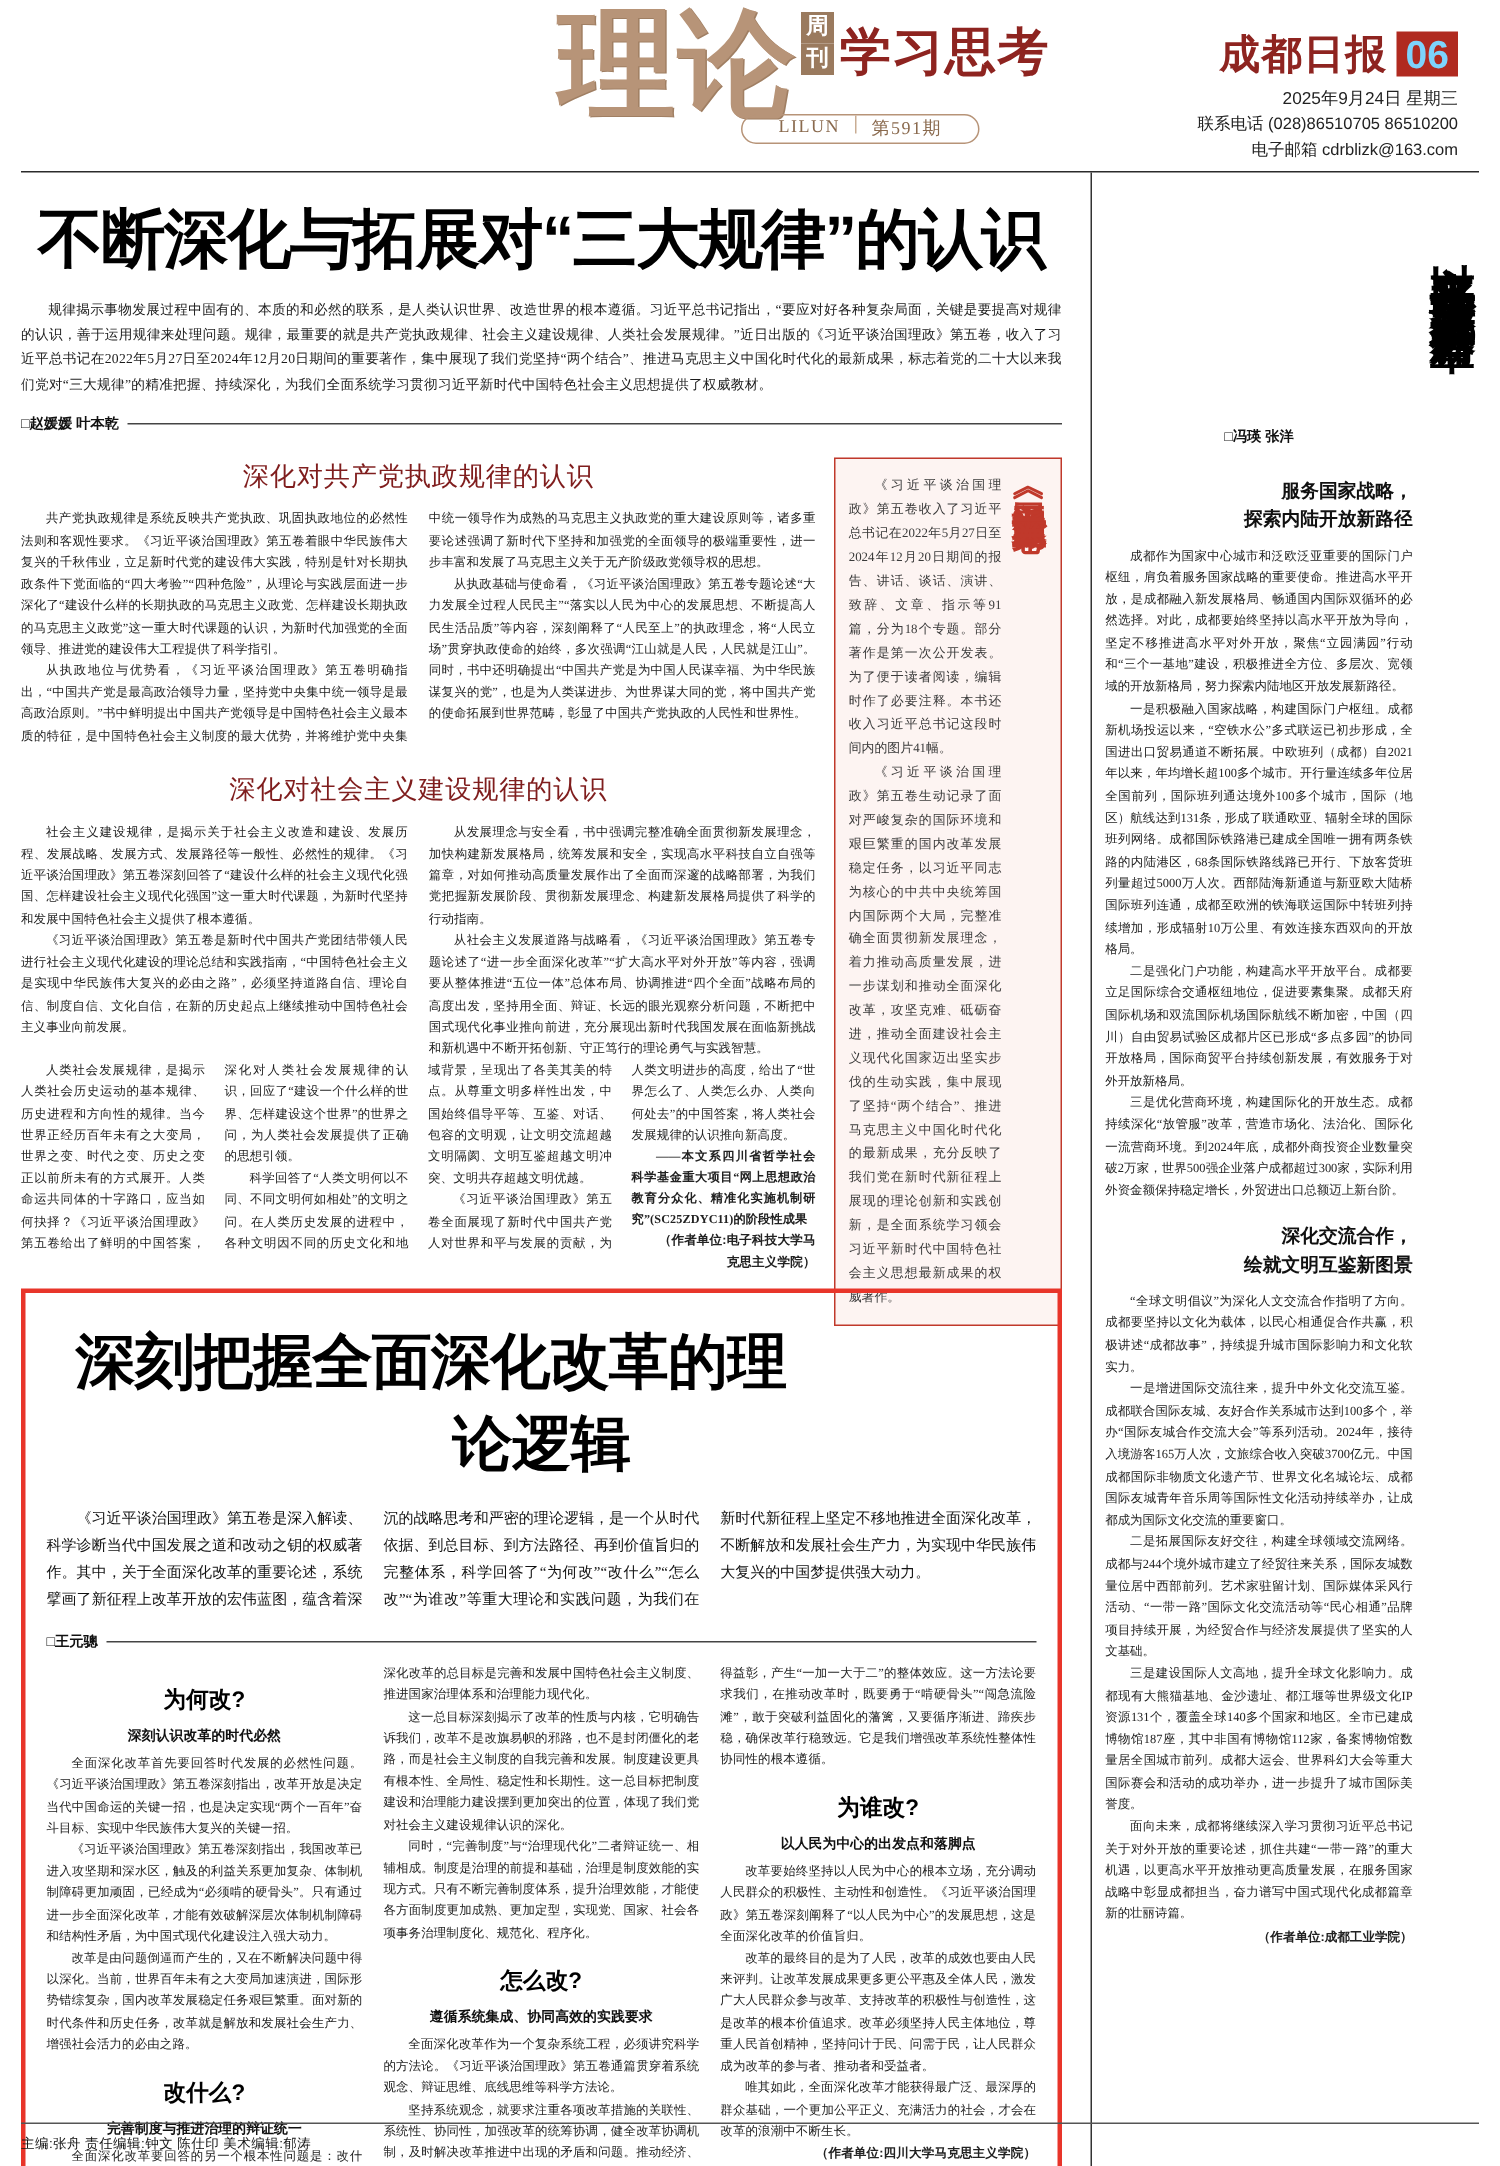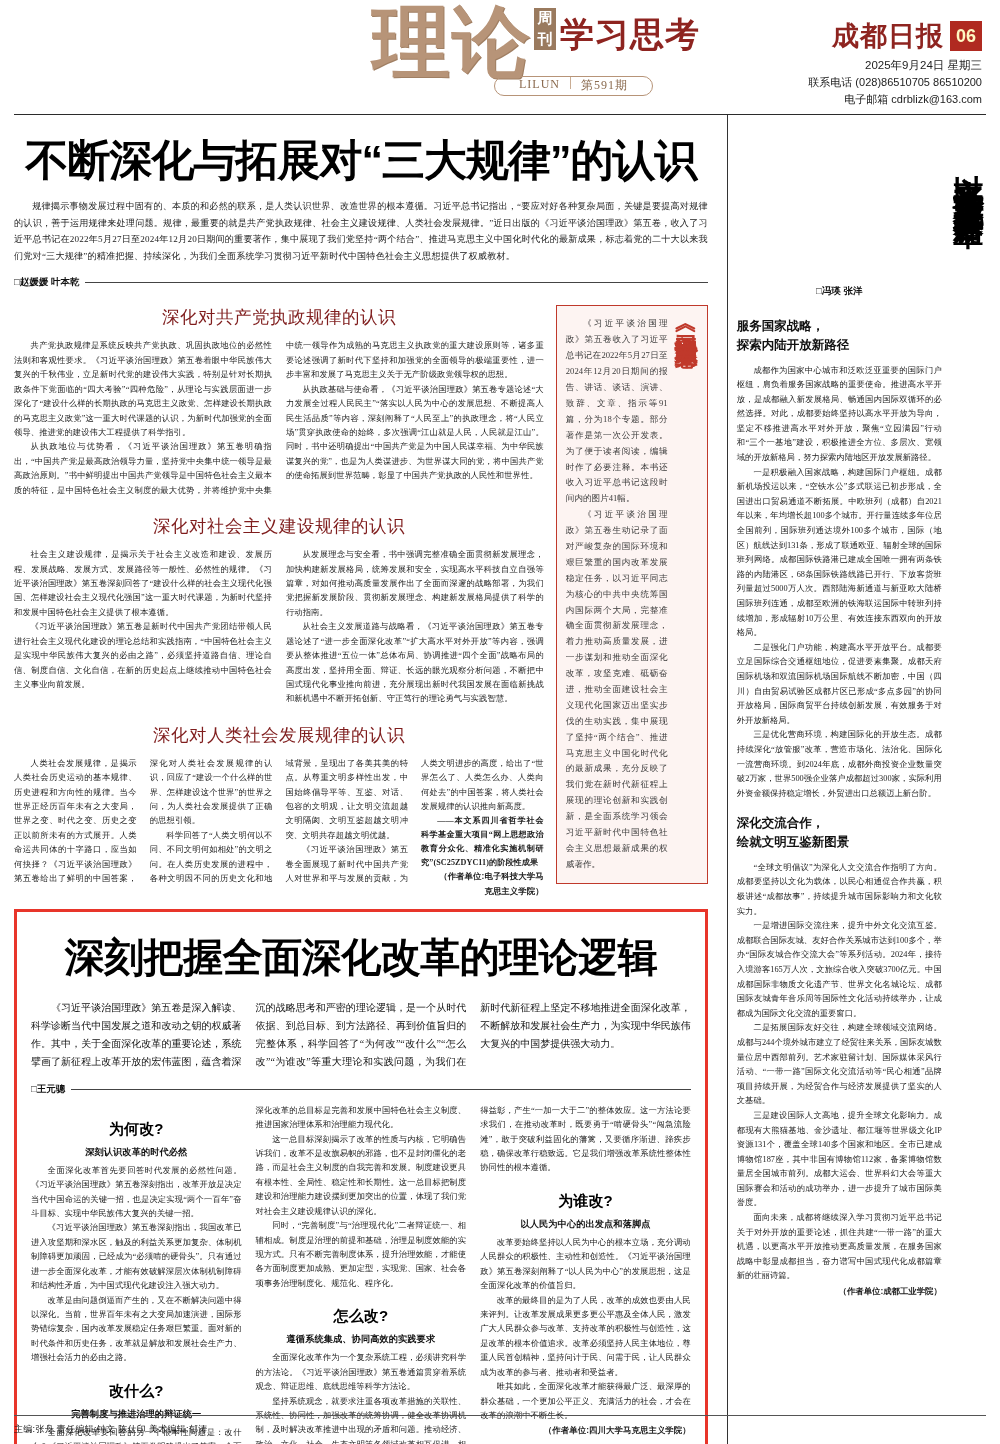--- a/index.html
+++ b/index.html
@@ -40,28 +40,28 @@
   }
   .mast-pill {
     position:absolute; left:480px; top:76px;
     border:1px solid #b79478; border-radius:11px;
     height:20px; padding:0 24px;
     display:flex; align-items:flex-start; gap:10px;
     font-size:12px; color:#8a6a4e; letter-spacing:1px;
   }
   .mast-pill .sep { width:1px; height:12px; background:#c9ad94; }
 
-  .mast-right { position:absolute; right:4px; top:18px; text-align:right; }
+  .mast-right { position:absolute; right:14px; top:18px; text-align:right; }
   .mast-paper-row { display:flex; align-items:center; justify-content:flex-end; gap:6px; }
   .mast-paper {
     font-size:27px; font-weight:700; color:#8e2420;
     font-family:"Liberation Serif",serif; letter-spacing:1px;
   }
   .mast-pageno {
-    background:#b02a20; color:#fef9c3; font-size:18px; font-weight:700;
+    background:#b02a20; color:#7dd3fc; font-size:26px; font-weight:700;
     padding:0 6px; line-height:30px; font-family:"Liberation Sans",sans-serif;
   }
   .mast-date { font-size:11.5px; color:#222; margin-top:4px; font-family:"Liberation Sans",sans-serif; }
   .mast-line { font-size:11px; color:#222; margin-top:2px; font-family:"Liberation Sans",sans-serif; }
 
   
   .hrule { border-top:1px solid #2b2b2b; margin:4px 0 0; }
 
   
   .body-area { display:flex; gap:0; }
@@ -129,22 +129,22 @@
   
   .vheadline {
     position:absolute; right:16px; top:150px;
     writing-mode:vertical-rl; text-orientation:upright;
     font-family:"Liberation Sans","DejaVu Sans",sans-serif;
     font-size:31px; font-weight:700; letter-spacing:3px;
     color:#000; line-height:1.0; height:520px;
   }
   .rcol-inner { width:205px; }
   .rsec-head {
-    font-family:Liberation Mono, monospace;
-    font-size:12.5px; font-weight:700; text-align:left; margin:14px 0 8px;
+    font-family:Liberation Sans, sans-serif;
+    font-size:12.5px; font-weight:700; text-align:right; margin:14px 0 8px;
     line-height:1.5;
   }
   .rbodytext { font-size:8.3px; line-height:1.76; text-align:justify; color:#222; }
   .rbodytext p { margin:0; text-indent:2em; }
 
   
   .framed {
     border:3px solid #e8352a; margin:10px 0 0; padding:12px 14px 10px;
     position:relative;
   }
@@ -238,21 +238,20 @@
 
         <h2 class="sec-head">深化对社会主义建设规律的认识</h2>
         <div class="bodytext cols2">
           <p>社会主义建设规律，是揭示关于社会主义改造和建设、发展历程、发展战略、发展方式、发展路径等一般性、必然性的规律。《习近平谈治国理政》第五卷深刻回答了“建设什么样的社会主义现代化强国、怎样建设社会主义现代化强国”这一重大时代课题，为新时代坚持和发展中国特色社会主义提供了根本遵循。</p>
           <p>《习近平谈治国理政》第五卷是新时代中国共产党团结带领人民进行社会主义现代化建设的理论总结和实践指南，“中国特色社会主义是实现中华民族伟大复兴的必由之路”，必须坚持道路自信、理论自信、制度自信、文化自信，在新的历史起点上继续推动中国特色社会主义事业向前发展。</p>
           <p>从发展理念与安全看，书中强调完整准确全面贯彻新发展理念，加快构建新发展格局，统筹发展和安全，实现高水平科技自立自强等篇章，对如何推动高质量发展作出了全面而深邃的战略部署，为我们党把握新发展阶段、贯彻新发展理念、构建新发展格局提供了科学的行动指南。</p>
           <p>从社会主义发展道路与战略看，《习近平谈治国理政》第五卷专题论述了“进一步全面深化改革”“扩大高水平对外开放”等内容，强调要从整体推进“五位一体”总体布局、协调推进“四个全面”战略布局的高度出发，坚持用全面、辩证、长远的眼光观察分析问题，不断把中国式现代化事业推向前进，充分展现出新时代我国发展在面临新挑战和新机遇中不断开拓创新、守正笃行的理论勇气与实践智慧。</p>
         </div>
       </div>
 
-      <h2 class="sec-head">深化对人类社会发展规律的认识</h2>
       <div class="bodytext cols4">
         <p>人类社会发展规律，是揭示人类社会历史运动的基本规律、历史进程和方向性的规律。当今世界正经历百年未有之大变局，世界之变、时代之变、历史之变正以前所未有的方式展开。人类命运共同体的十字路口，应当如何抉择？《习近平谈治国理政》第五卷给出了鲜明的中国答案，深化对人类社会发展规律的认识，回应了“建设一个什么样的世界、怎样建设这个世界”的世界之问，为人类社会发展提供了正确的思想引领。</p>
         <p>科学回答了“人类文明何以不同、不同文明何如相处”的文明之问。在人类历史发展的进程中，各种文明因不同的历史文化和地域背景，呈现出了各美其美的特点。从尊重文明多样性出发，中国始终倡导平等、互鉴、对话、包容的文明观，让文明交流超越文明隔阂、文明互鉴超越文明冲突、文明共存超越文明优越。</p>
         <p>《习近平谈治国理政》第五卷全面展现了新时代中国共产党人对世界和平与发展的贡献，为人类文明进步的高度，给出了“世界怎么了、人类怎么办、人类向何处去”的中国答案，将人类社会发展规律的认识推向新高度。</p>
         <p class="note-small">——本文系四川省哲学社会科学基金重大项目“网上思想政治教育分众化、精准化实施机制研究”(SC25ZDYC11)的阶段性成果</p>
         <p class="attrib">（作者单位:电子科技大学马克思主义学院）</p>
       </div>
 
       <div class="framed">
         <h1 class="headline-2">深刻把握全面深化改革的理论逻辑</h1>

